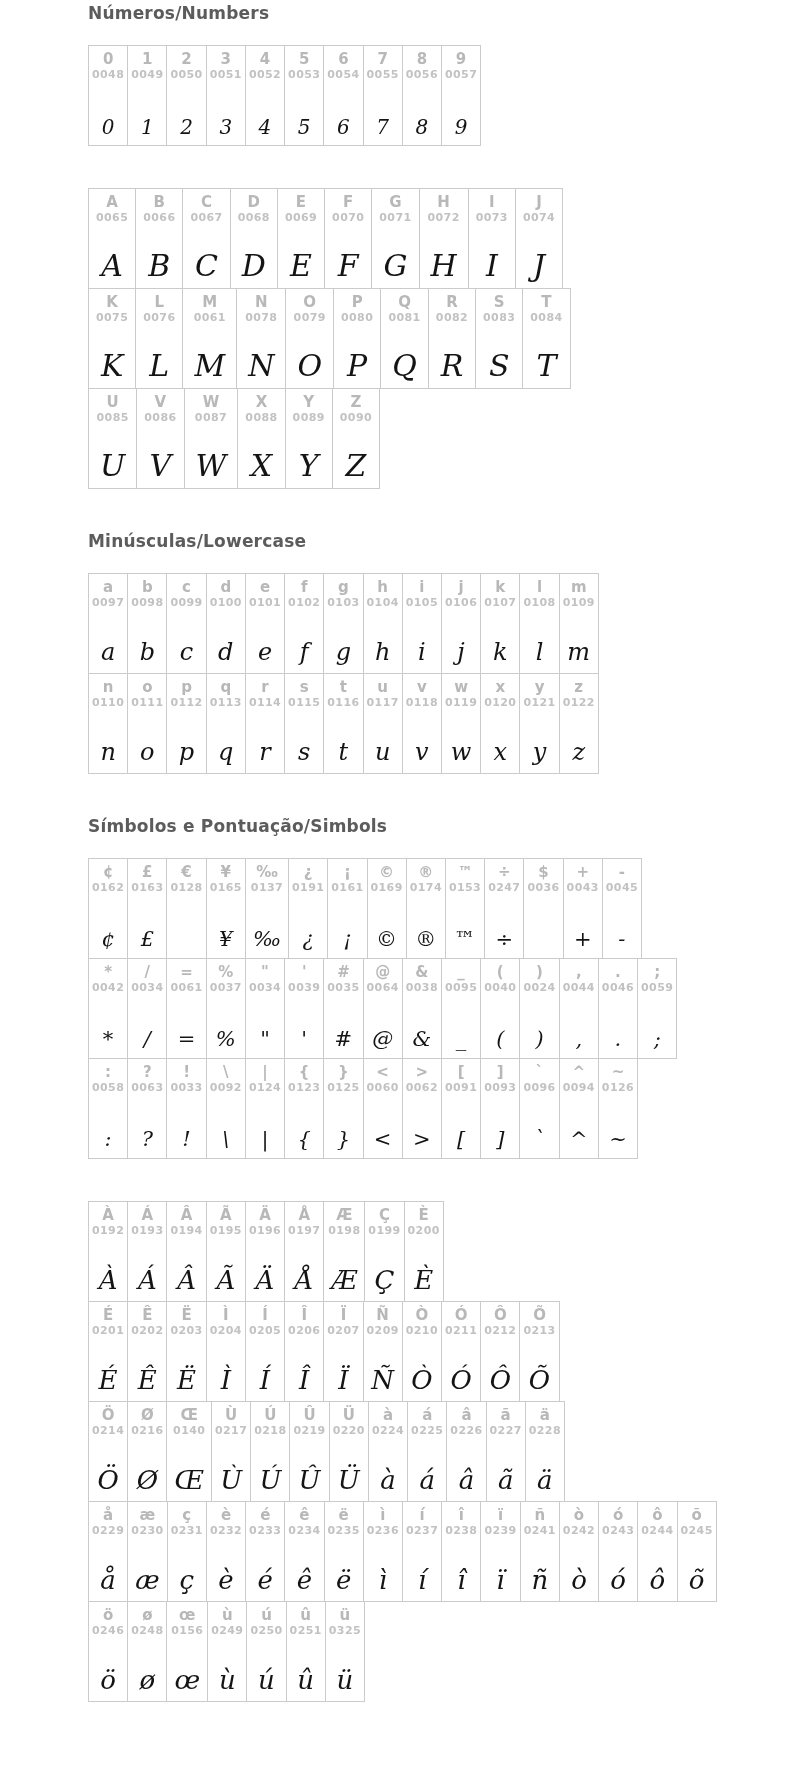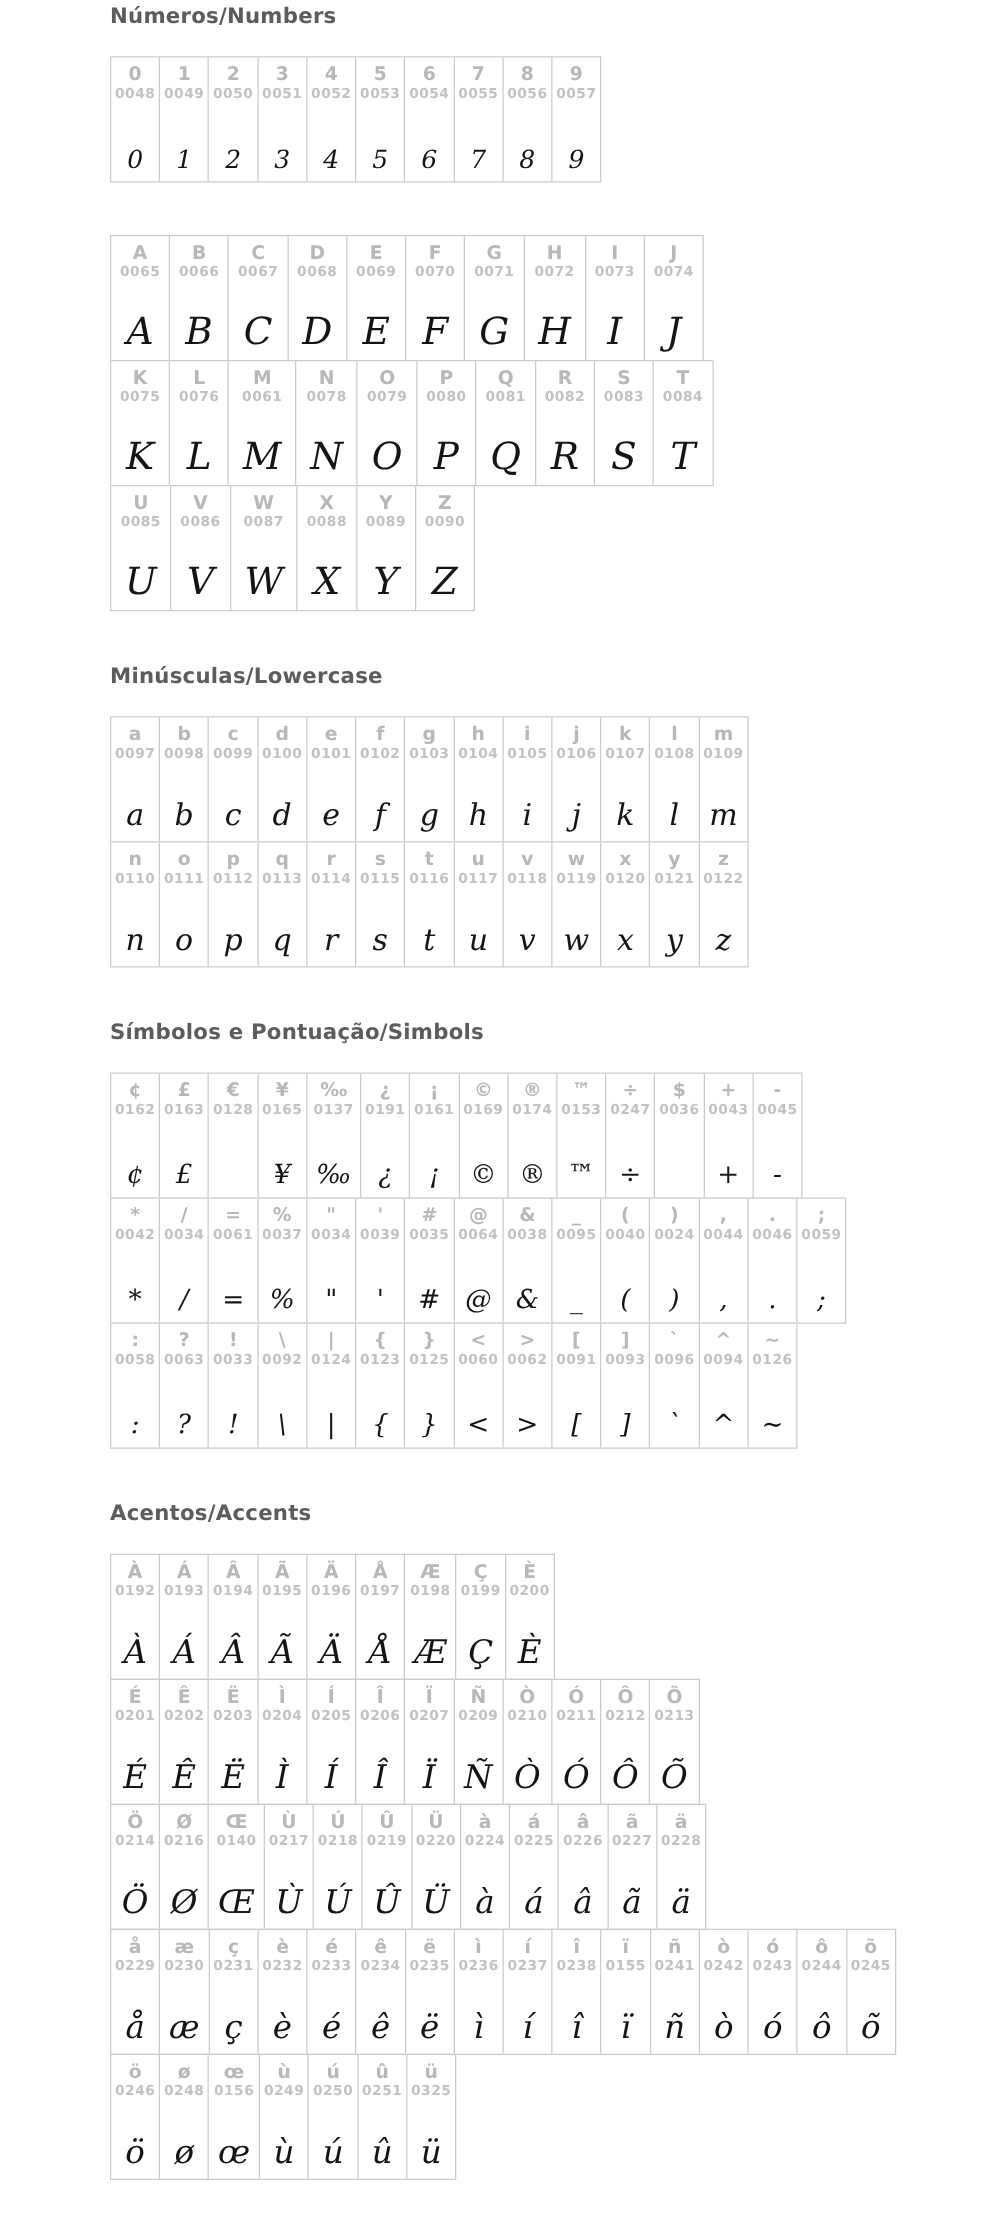--- a/index.html
+++ b/index.html
@@ -629,21 +629,20 @@
             <div class="glyph">^</div>
           </div>
           <div class="cell">
             <div class="char">~</div>
             <div class="code">0126</div>
             <div class="glyph">~</div>
           </div>
         </div>
       </section>
       <section class="glyph-section sec-accents">
-        <h2 class="section-title">Acentos/Accents</h2>
         <div class="row">
           <div class="cell">
             <div class="char">À</div>
             <div class="code">0192</div>
             <div class="glyph">À</div>
           </div>
           <div class="cell">
             <div class="char">Á</div>
             <div class="code">0193</div>
             <div class="glyph">Á</div>
@@ -854,21 +853,21 @@
             <div class="code">0237</div>
             <div class="glyph">í</div>
           </div>
           <div class="cell">
             <div class="char">î</div>
             <div class="code">0238</div>
             <div class="glyph">î</div>
           </div>
           <div class="cell">
             <div class="char">ï</div>
-            <div class="code">0155</div>
+            <div class="code">0239</div>
             <div class="glyph">ï</div>
           </div>
           <div class="cell">
             <div class="char">ñ</div>
             <div class="code">0241</div>
             <div class="glyph">ñ</div>
           </div>
           <div class="cell">
             <div class="char">ò</div>
             <div class="code">0242</div>

